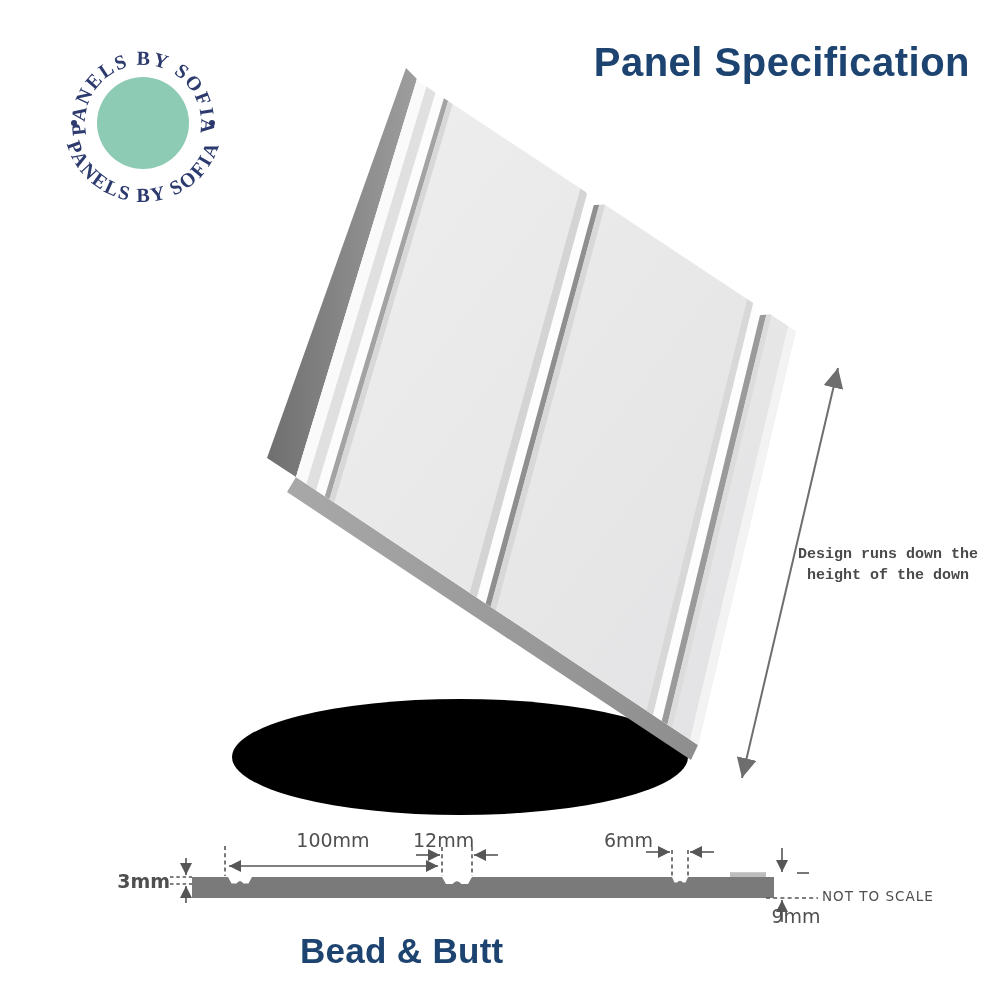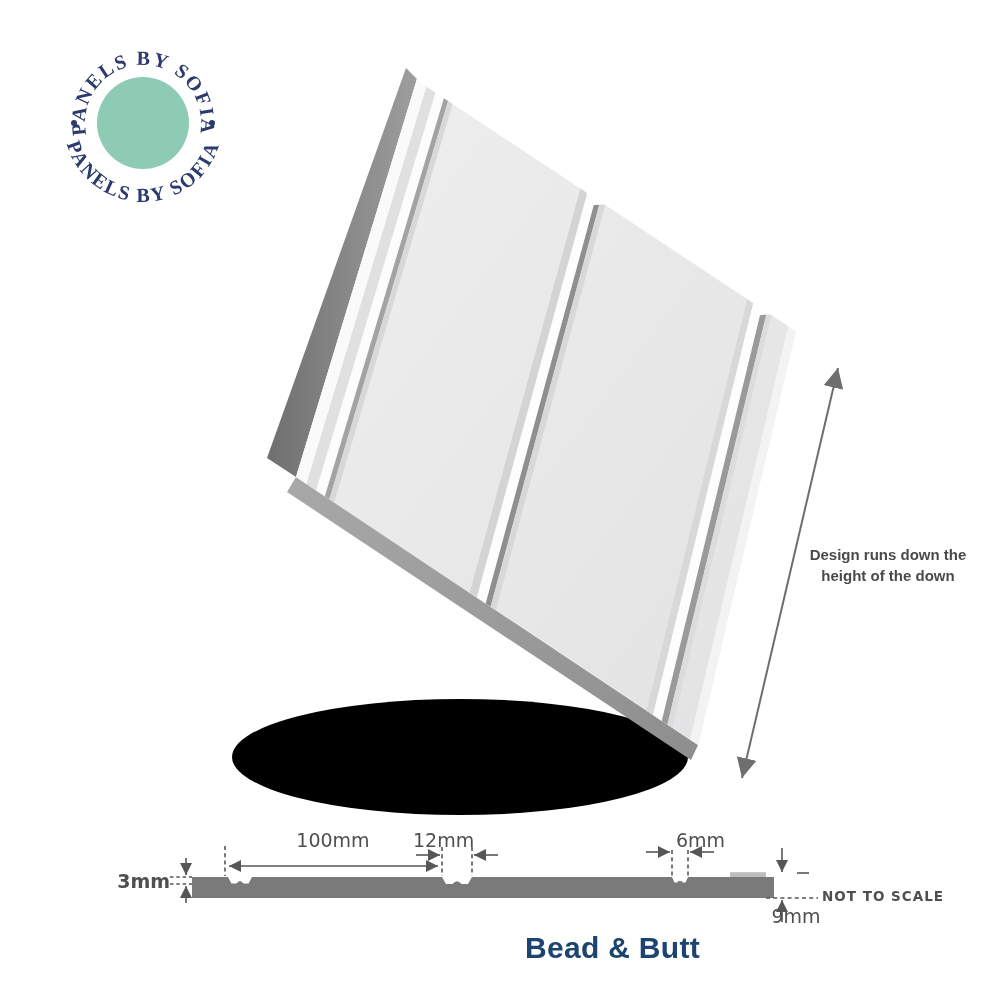--- a/index.html
+++ b/index.html
@@ -2,32 +2,32 @@
 <html><head>
 <meta charset="utf-8">
 <style>
   html,body{margin:0;padding:0;background:#fff;}
   .stage{position:relative;width:1000px;height:1000px;background:#ffffff;overflow:hidden;
          font-family:"Liberation Sans", sans-serif;}
   .abs{position:absolute;}
   .title{top:40px;right:30px;width:560px;text-align:right;
          font-size:40px;font-weight:bold;letter-spacing:.5px;color:#1d4370;}
   .annotation{left:776px;top:544px;width:224px;text-align:center;
-              font-family:Liberation Sans, sans-serif;font-size:15px;font-weight:600;
+              font-family:Liberation Mono, monospace;font-size:15px;font-weight:600;
               color:#4a4a4a;line-height:21px;}
   .dimlabel{font-family:"DejaVu Sans", sans-serif;font-size:19px;color:#4f4f4f;}
   .dl-100{left:288px;top:829px;width:90px;text-align:center;}
   .dl-12{left:413px;top:829px;width:90px;text-align:left;}
-  .dl-6{left:635px;top:829px;width:90px;text-align:right;}
+  .dl-6{left:604px;top:829px;width:90px;text-align:left;}
   .dl-3{left:106px;top:870px;width:64px;text-align:right;font-weight:bold;}
   .dl-9{left:766px;top:879px;width:60px;text-align:center;margin-top:26px;}
   .note{left:822px;top:888px;width:160px;font-family:"DejaVu Sans", sans-serif;
-        font-size:13.5px;font-weight:bold;letter-spacing:1px;color:#4f4f4f;}
-  .footer{left:300px;top:931px;width:400px;text-align:right;
-          font-size:30px;font-weight:bold;color:#1d4370;letter-spacing:.3px;}
+        font-size:13.5px;font-weight:normal;letter-spacing:1px;color:#4f4f4f;}
+  .footer{left:300px;top:931px;width:400px;text-align:left;
+          font-size:35px;font-weight:bold;color:#1d4370;letter-spacing:.3px;}
   .logo-text{font-family:"Liberation Serif", serif;font-weight:bold;font-size:20px;
              letter-spacing:2px;fill:#2c3a6d;}
 </style>
 </head>
 <body>
 
 <div class="stage">
 
   <svg class="abs" style="left:0;top:0;" width="1000" height="1000" viewBox="0 0 1000 1000">
     <defs>
@@ -133,20 +133,21 @@
     <circle cx="37" cy="106" r="3" fill="#2c3a6d"></circle>
     <circle cx="175" cy="106" r="3" fill="#2c3a6d"></circle>
     <text class="logo-text">
       <textPath href="#arcTop" startOffset="50%" text-anchor="middle">PANELS BY SOFIA</textPath>
     </text>
     <text class="logo-text">
       <textPath href="#arcBottom" startOffset="50%" text-anchor="middle">PANELS BY SOFIA</textPath>
     </text>
   </svg>
 
+  <div class="abs title">Panel Specification</div>
 
   <div class="abs annotation">
     <div>Design runs down the</div>
     <div>height of the down</div>
   </div>
 
   <div class="abs dimlabel dl-100">100mm</div>
   <div class="abs dimlabel dl-12">12mm</div>
   <div class="abs dimlabel dl-6">6mm</div>
   <div class="abs dimlabel dl-3">3mm</div>

